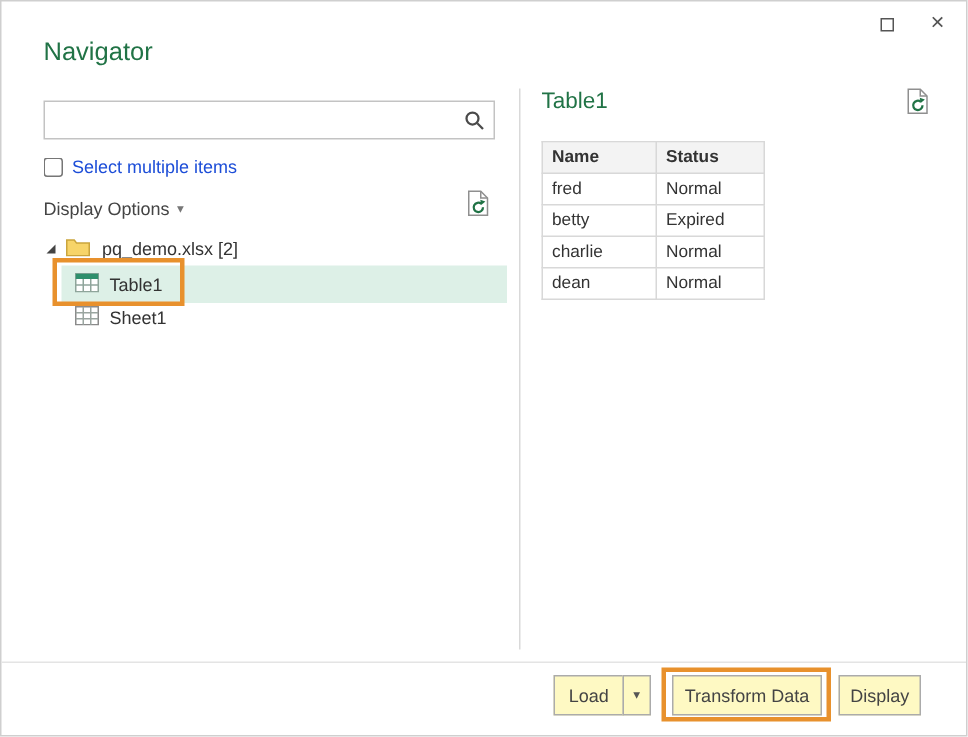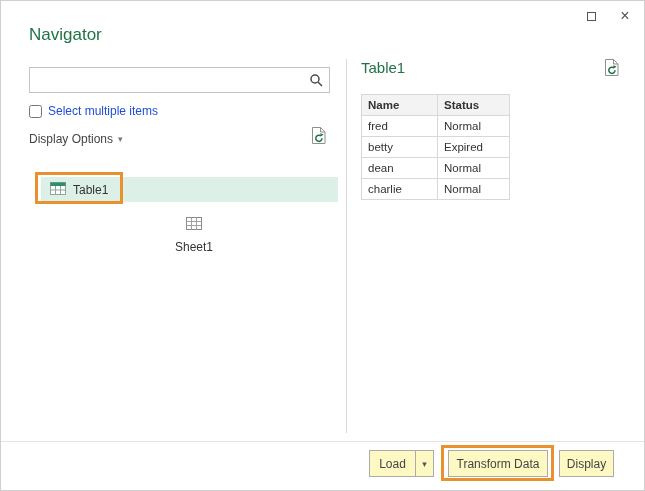--- a/index.html
+++ b/index.html
@@ -51,21 +51,21 @@
   .display-options .caret { font-size: 9px; color: #777; }
   .refresh-left { position: absolute; left: 310px; top: 125px; cursor: pointer; }
 
   
   .tree-row { display: flex; align-items: center; cursor: pointer; }
   .folder-row { position: absolute; left: 28px; top: 154px; width: 308px; height: 22px; gap: 5px; }
   .folder-row .label { color: #333; margin-left: 3px; }
   .expander { width: 10px; height: 10px; display: flex; align-items: center; justify-content: center; }
   .row-item { position: absolute; left: 40px; width: 297px; padding-left: 9px; gap: 7px; }
   .row-table1 { top: 176px; height: 25px; background: #ddf0e7; }
-  .row-sheet1 { top: 216px; height: 22px; flex-direction: column; }
+  .row-sheet1 { top: 200px; height: 22px; }
   .row-item .label { color: #333; }
 
   
   .annotation { position: absolute; border: 3px solid #e8912d; pointer-events: none; background: transparent; }
   .annotation-table1 { left: 34px; top: 171px; width: 88px; height: 32px; }
   .annotation-transform { left: 440px; top: 444px; width: 113px; height: 36px; }
 
   
   .vdivider { position: absolute; left: 345px; top: 58px; width: 1px; height: 374px; background: #d9d9d9; }
   .hdivider { position: absolute; left: 0; top: 440px; width: 100%; height: 1px; background: #e4e4e4; }
@@ -132,20 +132,33 @@
   </div>
   <span class="refresh-left">
     <svg width="17" height="19" viewBox="0 0 17 19">
       <path d="M1.5 1.5 h8 l4.5 4.5 v11.5 h-12.5 z" fill="#fff" stroke="#8f8f8f"></path>
       <path d="M9.5 1.5 v4.5 h4.5" fill="none" stroke="#8f8f8f"></path>
       <path d="M11 12.2 a3.1 3.1 0 1 1 -1.1 -2.3" fill="none" stroke="#217346" stroke-width="1.5"></path>
       <polygon points="9.2,7.2 12.6,8.4 9.8,10.6" fill="#217346"></polygon>
     </svg>
   </span>
 
+  <div class="tree-row folder-row">
+    <span class="expander">
+      <svg width="10" height="10" viewBox="0 0 10 10">
+          <polygon points="8,2 8,8 2,8" fill="#444"></polygon>
+        </svg>
+    </span>
+    <span>
+      <svg width="16" height="13" viewBox="0 0 16 13">
+        <path d="M0.5 2 h5 l1.5 2 h8.5 v8.5 h-15 z" fill="#f7d469" stroke="#caa53d"></path>
+      </svg>
+    </span>
+    <span class="label">pq_demo.xlsx [2]</span>
+  </div>
 
   <div class="tree-row row-item row-table1">
     <span>
       <svg width="16" height="13" viewBox="0 0 16 13">
         <rect x="0.5" y="0.5" width="15" height="12" fill="#fff" stroke="#8fa59b"></rect>
         <rect x="0.5" y="0.5" width="15" height="3.5" fill="#2e8f6c"></rect>
         <line x1="5.5" y1="4" x2="5.5" y2="12.5" stroke="#8fa59b"></line>
         <line x1="10.5" y1="4" x2="10.5" y2="12.5" stroke="#8fa59b"></line>
         <line x1="0.5" y1="8" x2="15.5" y2="8" stroke="#8fa59b"></line>
       </svg>
@@ -188,25 +201,25 @@
     <tbody>
       <tr>
         <td>fred</td>
         <td>Normal</td>
       </tr>
       <tr>
         <td>betty</td>
         <td>Expired</td>
       </tr>
       <tr>
+        <td>charlie</td>
+        <td>Normal</td>
+      </tr>
+      <tr>
         <td>dean</td>
-        <td>Normal</td>
-      </tr>
-      <tr>
-        <td>charlie</td>
         <td>Normal</td>
       </tr>
     </tbody>
   </table>
 
   <div class="hdivider"></div>
 
   <button class="btn btn-load">Load</button>
   <button class="btn btn-load-arrow">▾</button>
   <button class="btn btn-transform">Transform Data</button>

